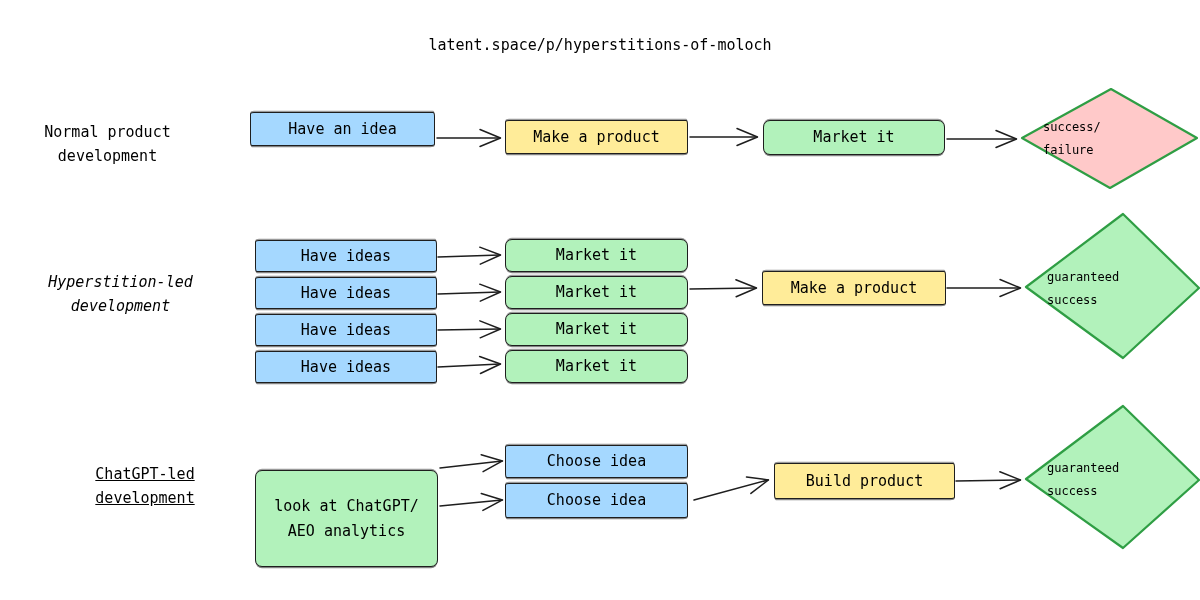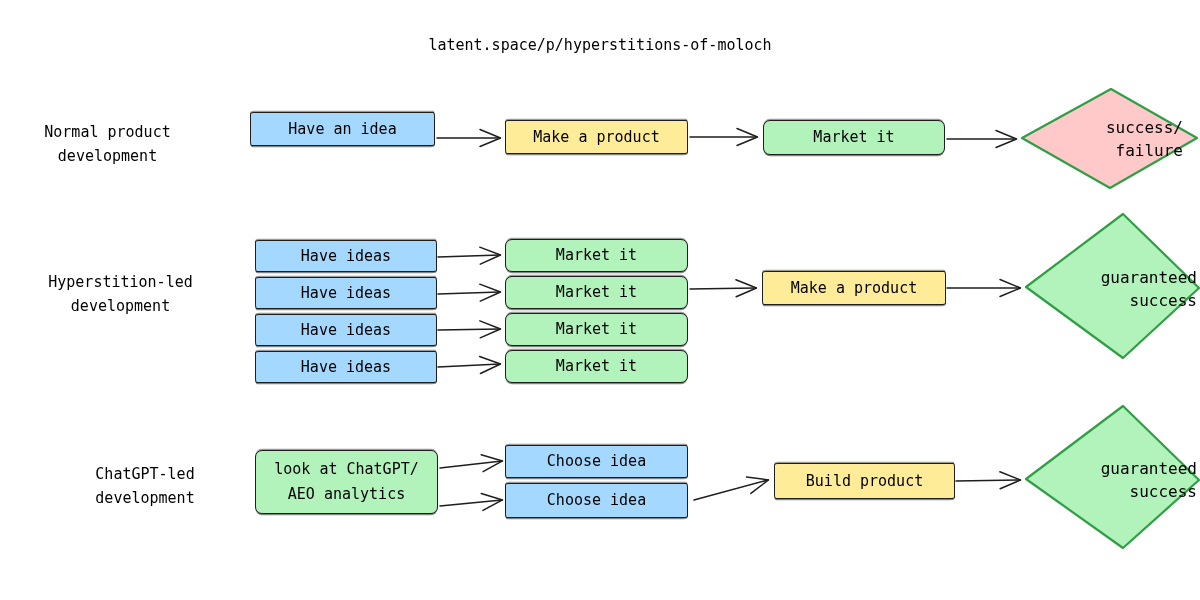--- a/index.html
+++ b/index.html
@@ -62,22 +62,22 @@
     box-shadow: 0 1.6px 0 -0.4px rgba(30,30,30,0.55),
                 0 -1.6px 0 -0.4px rgba(30,30,30,0.45);
     white-space: pre-line;
     line-height: 25px;
   }
   .box.blue   { background: var(--blue-fill, #a5d8ff); }
   .box.yellow { background: var(--yellow-fill, #ffec99); }
   .box.green  { background: var(--green-fill, #b2f2bb); border-radius: 7px; }
   .diamond-label {
     position: absolute;
-    text-align: right;
-    font-size: 16px;
+    text-align: left;
+    font-size: 12px;
     line-height: 23px;
     white-space: pre-line;
   }
 </style>
 </head>
 <body>
 
 <div id="canvas">
 
   <svg id="arrow-layer" viewBox="0 0 1200 600" xmlns="http://www.w3.org/2000/svg">
@@ -111,37 +111,37 @@
   <div id="title">latent.space/p/hyperstitions-of-moloch</div>
 
   <div class="row-label" style="left:25px; top:120px; width:165px;">Normal product
 development</div>
   <div class="box blue" style="left:250px; top:112px; width:185px; height:34px;">Have an idea</div>
   <div class="box yellow" style="left:505px; top:120px; width:183px; height:34px;">Make a product</div>
   <div class="box green" style="left:763px; top:120px; width:182px; height:35px;">Market it</div>
   <div class="diamond-label" style="left:1043px; top:116px; width:140px;">success/
 failure</div>
 
-  <div class="row-label" style="left:28px; top:270px; width:185px;">Hyperstition-led
+  <div class="row-label" style="left:28px; top:270px; width:185px;font-style:italic;">Hyperstition-led
 development</div>
   <div class="box blue" style="left:255px; top:240px; width:182px; height:32px;">Have ideas</div>
   <div class="box blue" style="left:255px; top:277px; width:182px; height:32px;">Have ideas</div>
   <div class="box blue" style="left:255px; top:314px; width:182px; height:32px;">Have ideas</div>
   <div class="box blue" style="left:255px; top:351px; width:182px; height:32px;">Have ideas</div>
   <div class="box green" style="left:505px; top:239px; width:183px; height:33px;">Market it</div>
   <div class="box green" style="left:505px; top:276px; width:183px; height:33px;">Market it</div>
   <div class="box green" style="left:505px; top:313px; width:183px; height:33px;">Market it</div>
   <div class="box green" style="left:505px; top:350px; width:183px; height:33px;">Market it</div>
   <div class="box yellow" style="left:762px; top:271px; width:184px; height:34px;">Make a product</div>
   <div class="diamond-label" style="left:1047px; top:266px; width:150px;">guaranteed
 success</div>
 
-  <div class="row-label" style="left:70px; top:462px; width:150px;">ChatGPT-led
+  <div class="row-label" style="left:70px; top:462px; width:150px;text-decoration:underline;">ChatGPT-led
 development</div>
-  <div class="box green" style="left:255px; top:450px; width:183px; height:64px;">look at ChatGPT/
+  <div class="box green" style="left:255px; top:470px; width:183px; height:97px;">look at ChatGPT/
 AEO analytics</div>
   <div class="box blue" style="left:505px; top:445px; width:183px; height:33px;">Choose idea</div>
   <div class="box blue" style="left:505px; top:483px; width:183px; height:35px;">Choose idea</div>
   <div class="box yellow" style="left:774px; top:463px; width:181px; height:36px;">Build product</div>
   <div class="diamond-label" style="left:1047px; top:457px; width:150px;">guaranteed
 success</div>
 
 </div>
 
 </body></html>

